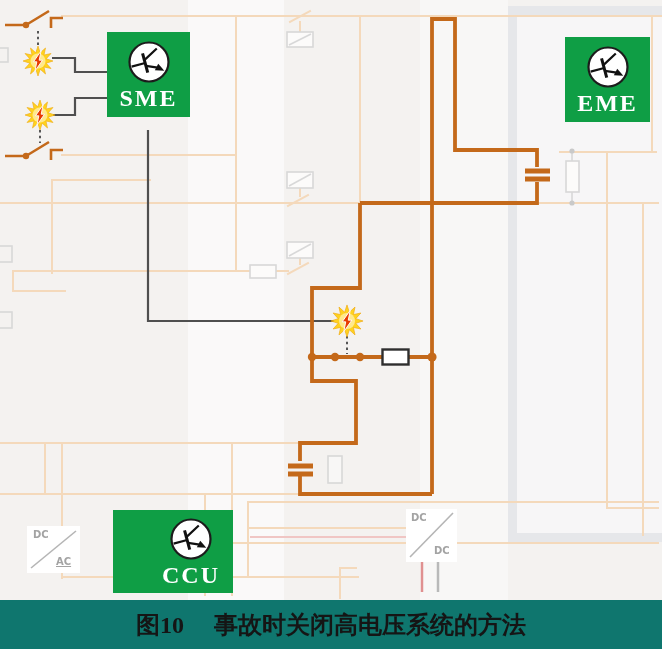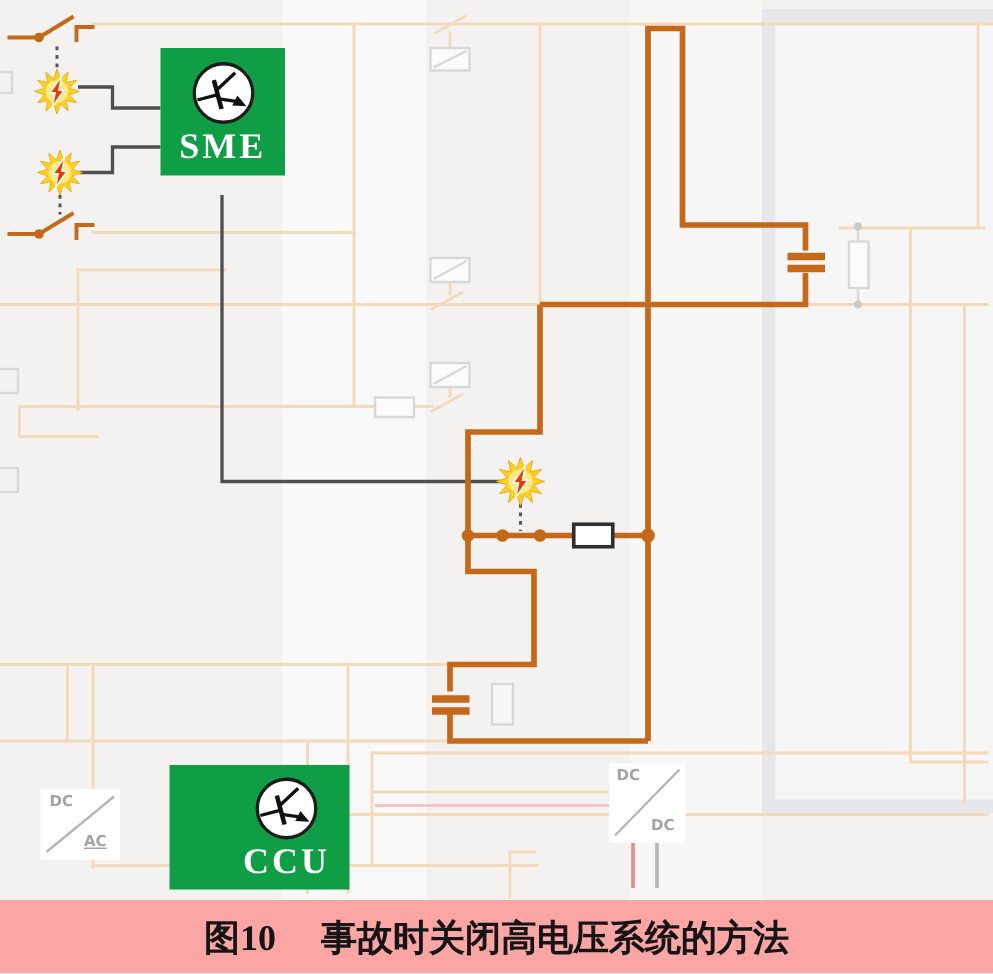--- a/index.html
+++ b/index.html
@@ -38,21 +38,21 @@
                   letter-spacing:2px;line-height:1;margin-top:1px;}
   .npn-circle{fill:#ffffff;stroke:#1c1c1c;stroke-width:2.2;}
   .npn-line{stroke:#111;stroke-width:2.2;fill:none;}
   .npn-bar{stroke:#111;stroke-width:3;fill:none;}
   .npn-arrow{fill:#111;stroke:none;}
   .convlabel{position:absolute;font:bold 10px "DejaVu Sans",sans-serif;color:#a3a3a3;line-height:1;}
   #dcdc-top{left:411px;top:513px;}
   #dcdc-bottom{left:434px;top:546px;}
   #dcac-top{left:33px;top:530px;}
   #dcac-bottom{left:56px;top:557px;text-decoration:underline;}
-  #figure-caption{position:absolute;left:0;top:600px;width:662px;height:49px;background:#fca5a5;
+  #figure-caption{position:absolute;left:0;top:600px;width:662px;height:49px;background:#0f766e;
      display:flex;align-items:center;justify-content:center;
      font:bold 24px "Liberation Serif",serif;color:var(--caption-color);}
   #figure-caption .gap{display:inline-block;width:30px;}
 </style>
 </head>
 <body>
 
 <div id="stage">
   <div id="diagram-area">
 
@@ -206,20 +206,32 @@
         <g transform="rotate(-15)">
           <path class="npn-line" d="M -18,0 L -4,0"></path>
           <path class="npn-bar" d="M -4,-10 L -4,10"></path>
           <path class="npn-line" d="M -4,-3 L 11,-11 M -4,3 L 10,9"></path>
           <polygon class="npn-arrow" points="12.5,12.5 3.5,9.5 8.5,4"></polygon>
         </g>
       </svg>
       <span class="mlabel">SME</span>
     </div>
 
+    <div class="module" id="module-eme">
+      <svg width="46" height="46" viewBox="-23 -23 46 46">
+        <circle class="npn-circle" cx="0" cy="0" r="19.5"></circle>
+        <g transform="rotate(-15)">
+          <path class="npn-line" d="M -18,0 L -4,0"></path>
+          <path class="npn-bar" d="M -4,-10 L -4,10"></path>
+          <path class="npn-line" d="M -4,-3 L 11,-11 M -4,3 L 10,9"></path>
+          <polygon class="npn-arrow" points="12.5,12.5 3.5,9.5 8.5,4"></polygon>
+        </g>
+      </svg>
+      <span class="mlabel">EME</span>
+    </div>
 
     <div class="module" id="module-ccu">
       <svg width="46" height="46" viewBox="-23 -23 46 46">
         <circle class="npn-circle" cx="0" cy="0" r="19.5"></circle>
         <g transform="rotate(-15)">
           <path class="npn-line" d="M -18,0 L -4,0"></path>
           <path class="npn-bar" d="M -4,-10 L -4,10"></path>
           <path class="npn-line" d="M -4,-3 L 11,-11 M -4,3 L 10,9"></path>
           <polygon class="npn-arrow" points="12.5,12.5 3.5,9.5 8.5,4"></polygon>
         </g>

